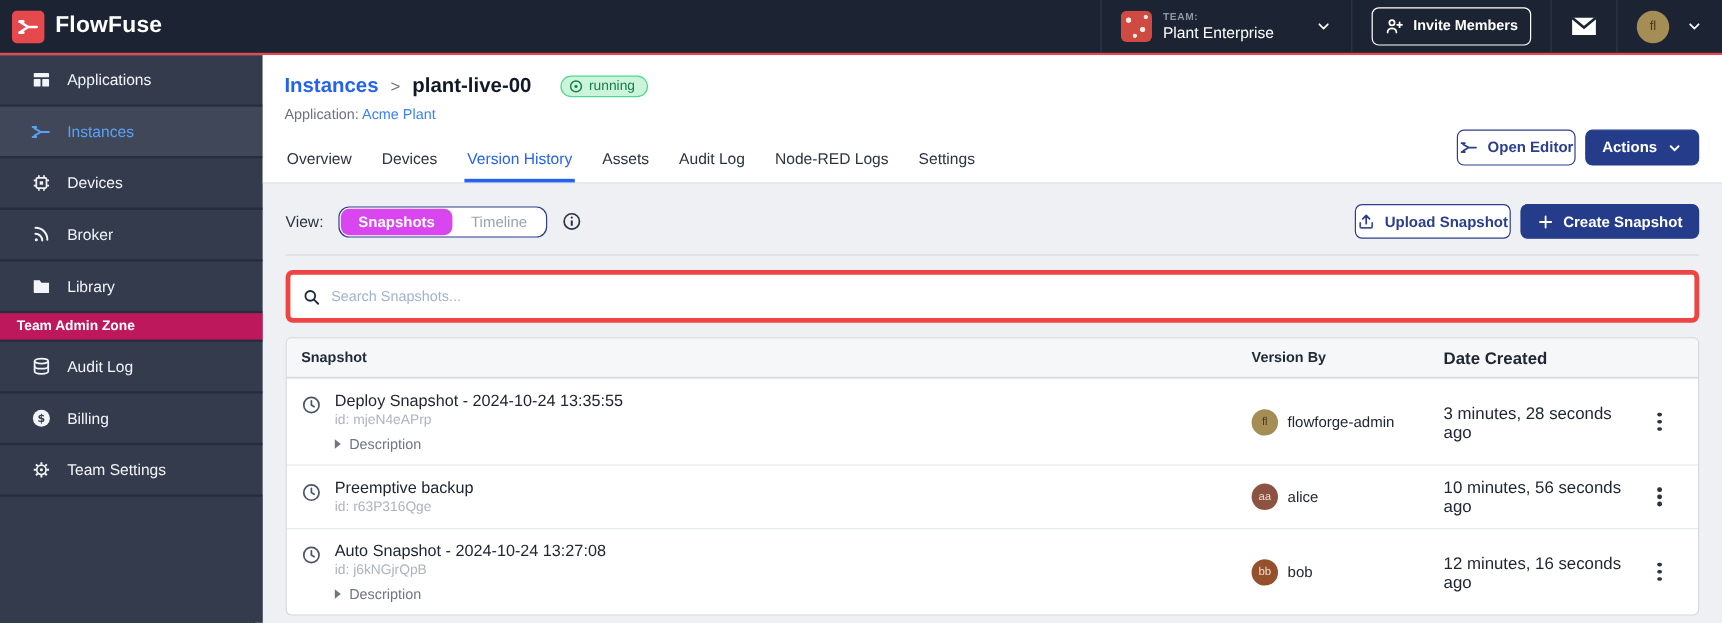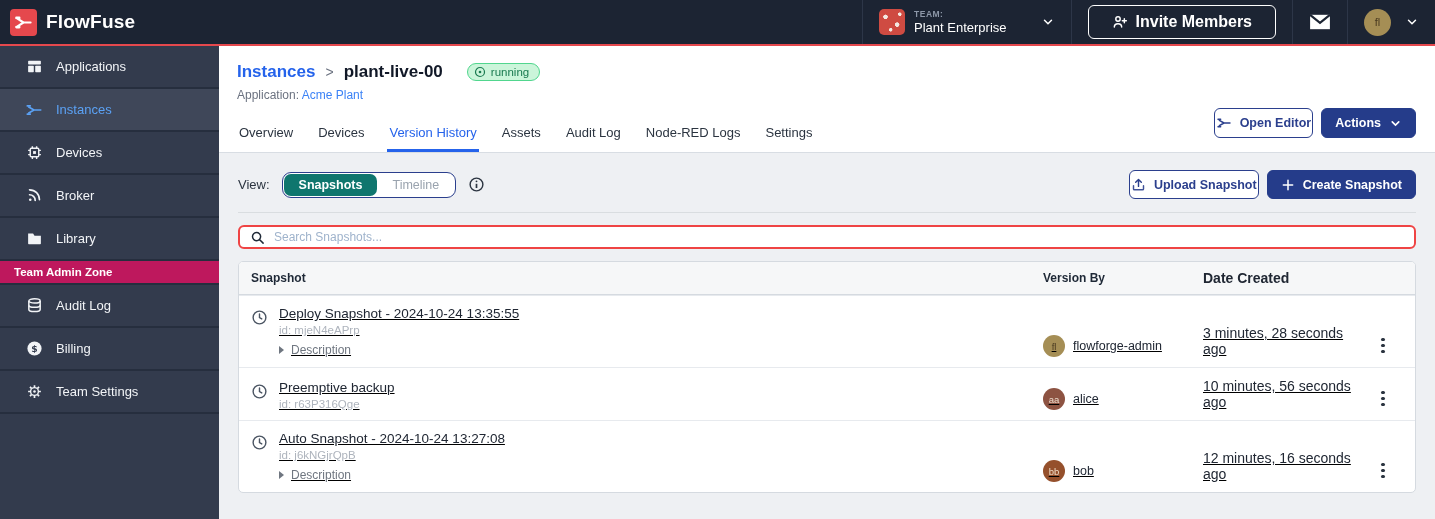--- a/index.html
+++ b/index.html
@@ -21,22 +21,22 @@
         radial-gradient(circle at 25% 30%, #f3e9e2 2px, transparent 2.5px),
         radial-gradient(circle at 70% 60%, #f3e9e2 2px, transparent 2.5px),
         radial-gradient(circle at 45% 80%, #f3e9e2 1.5px, transparent 2px),
         radial-gradient(circle at 80% 20%, #f3e9e2 1.5px, transparent 2px);
       margin-right:9px; }
   .team-text { margin-right:34px; }
   .team-label { color:#8d97a8; font-size:8.5px; font-weight:bold; letter-spacing:.5px; }
   .team-name { color:#fff; font-size:13px; margin-top:1px; }
   .chev { color:#fff; display:flex; align-items:center; }
   .invite-btn { background:transparent; border:1.5px solid #fff; border-radius:6px;
-      color:#fff; font-size:16px; font-weight:bold; padding:7px 23px;
-      display:flex; align-items:center; gap:8px; cursor:pointer;
+      color:#fff; font-size:12px; font-weight:bold; padding:7px 10px;
+      display:flex; align-items:flex-start; gap:8px; cursor:pointer;
       font-family:inherit; }
   .mail-btn { background:none; border:none; color:#fff; cursor:pointer; display:flex; align-items:center; }
   .user-menu { display:flex; align-items:center; gap:14px; }
   .user-avatar { width:27px; height:27px; border-radius:50%; background:#a58e55;
       color:#4a3a20; font-size:11px; display:flex; align-items:center; justify-content:center; }
 
   
   .shell { flex:1; display:flex; min-height:0; }
 
   
@@ -70,36 +70,36 @@
   .tabs { display:flex; gap:21px; margin-top:17px; }
   .tab { font-size:13px; color:#2b3440; padding:6px 2px 9px 2px; cursor:pointer; border-bottom:3px solid transparent; }
   .tab.active { color:#2563eb; border-bottom-color:#2563eb; }
 
   .content { padding:17px 19px; flex:1; }
   .toolbar { display:flex; align-items:center; }
   .view-label { font-size:13px; color:#2b3440; margin-right:12px; }
   .seg { display:flex; background:#fff; border:1px solid #2b3f8d; border-radius:9px; padding:1px; }
   .seg-btn { border:none; background:transparent; padding:4px 15px; font-size:12.5px; border-radius:7px;
       color:#9aa3ae; cursor:pointer; font-family:inherit; }
-  .seg-btn.selected { background:#0f766e; color:#fff; font-weight:bold; }
+  .seg-btn.selected { background:#d946ef; color:#fff; font-weight:bold; }
   .info-btn { margin-left:12px; background:none; border:none; color:#2b3440; cursor:pointer; display:flex; }
   .toolbar-right { margin-left:auto; display:flex; gap:8px; }
   .toolbar-divider { border:none; border-top:1px solid #d9dde0; margin:13px 0 12px 0; }
 
-  .search-box { background:#fff; border:2px solid #ef4444; border-radius:6px; height:24px;
+  .search-box { background:#fff; border:4px solid #ef4444; border-radius:6px; height:44px;
       display:flex; align-items:center; padding:0 10px; gap:9px; }
   .search-box input { border:none; outline:none; flex:1; font-size:12px; color:#334155;
       font-family:inherit; background:transparent; }
   .search-box input::placeholder { color:#9fb3cc; }
 
   
   .snap-table { margin-top:12px; background:#fff; border:1px solid #d5dae0; border-radius:5px; overflow:hidden; }
   .t-head { display:flex; background:#f6f7f8; border-bottom:1px solid #d5dae0;
       padding:8px 12px; font-size:12px; font-weight:bold; color:#1f2937; }
-  .t-row { display:flex; align-items:flex-end; padding:10px 12px; border-top:1px solid #e7eaee;text-decoration:underline; }
+  .t-row { display:flex; align-items:center; padding:10px 12px; border-top:1px solid #e7eaee; }
   .t-row:first-of-type { border-top:none; }
   .col-snap { flex:1; display:flex; align-items:center; gap:11px; min-width:0; }
   .col-creator { width:160px; display:flex; align-items:center; gap:8px; flex:0 0 auto; }
   .col-date { width:160px; flex:0 0 auto; font-size:14px; color:#202733; }
   .col-menu { width:40px; flex:0 0 auto; display:flex; justify-content:center; }
   .clock { color:#4b5563; display:flex; align-self:flex-start; margin-top:3px; }
   .snap-info { display:flex; flex-direction:column; }
   .snap-title { font-size:13.5px; color:#202733; }
   .snap-id { font-size:11.5px; color:#aeb4bd; margin-top:3px; }
   .snap-desc { margin-top:7px; display:flex; align-items:center; gap:7px; cursor:pointer; }

